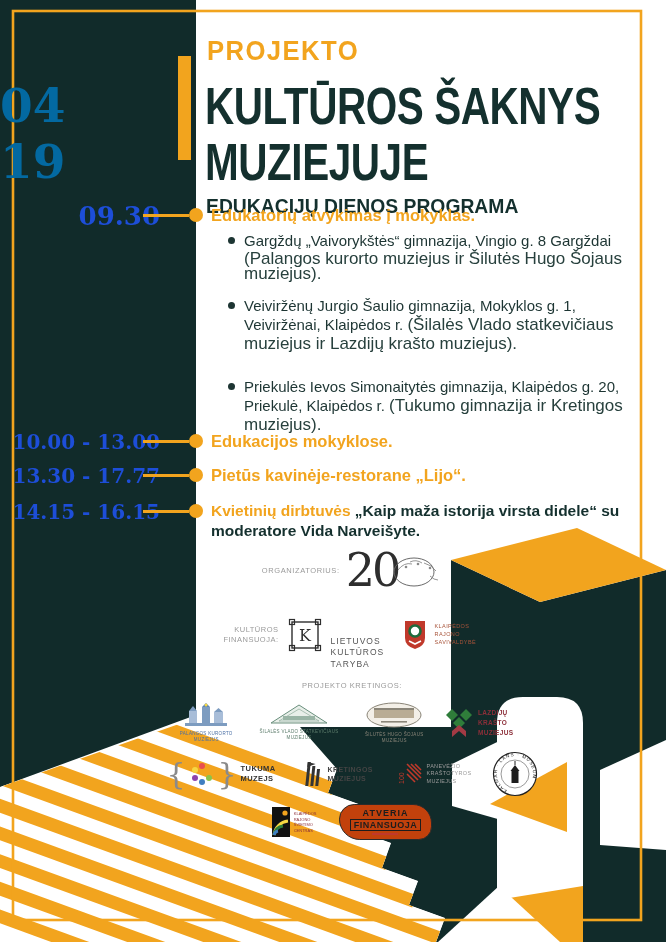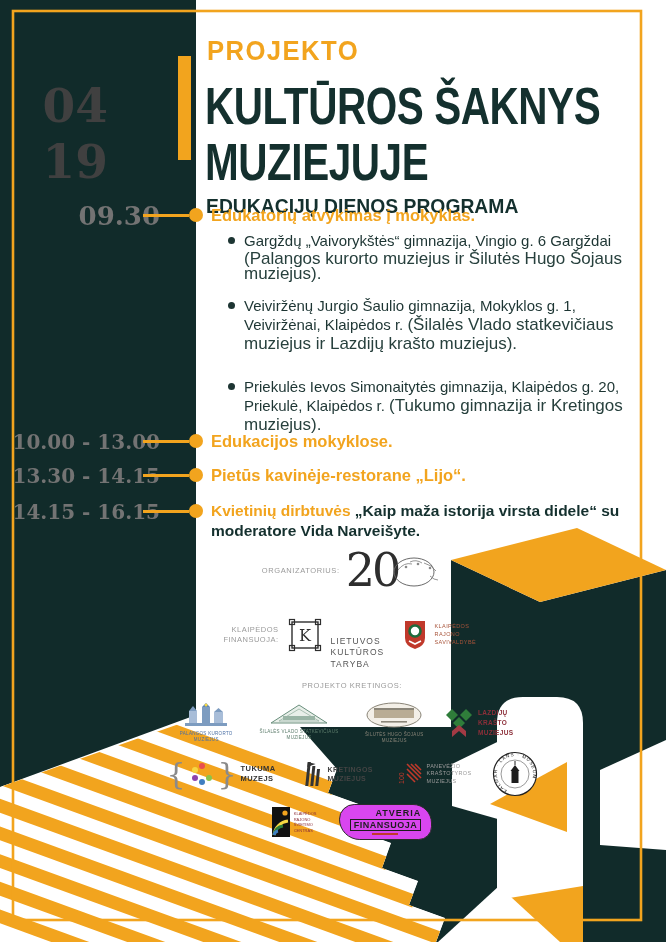--- a/index.html
+++ b/index.html
@@ -1,38 +1,38 @@
 <!DOCTYPE html>
 <html><head>
 <meta charset="utf-8">
 <style>
   html,body{margin:0;padding:0;background:#ffffff;}
   .page{position:relative;width:666px;height:942px;overflow:hidden;
         font-family:"Liberation Sans",sans-serif;background:#fff;}
   .backdrop{position:absolute;left:0;top:0;z-index:0;}
 
   
-  .date-num{position:absolute;left:58;width:108px;text-align:right;z-index:2;
+  .date-num{position:absolute;left:58;width:108px;text-align:left;z-index:2;
             font-family:"DejaVu Serif",serif;font-weight:700;font-size:47px;line-height:1;
-            color:#404040;}
+            color:#0369a1;}
   .date-top{top:82px;}
   .date-bottom{top:138px;}
   .accent-bar{position:absolute;left:178px;top:56px;width:13px;height:104px;background:#F2A41E;z-index:2;}
   .kicker{position:absolute;left:207px;top:36px;z-index:2;color:#F2A41E;
           font-size:27px;font-weight:700;letter-spacing:1.5px;transform:scaleX(.95);transform-origin:0 0;}
   .title{position:absolute;left:205px;z-index:2;color:#14302e;font-weight:700;font-size:46px;
          letter-spacing:-.5px;transform:scaleX(.88) scaleY(1.12);transform-origin:0 0;white-space:nowrap;}
   .title1{top:76px;}
   .title2{top:132px;}
   .subtitle{position:absolute;left:206px;top:194px;z-index:2;color:#14302e;font-weight:700;
             font-size:21px;letter-spacing:0;transform:scaleX(.92);transform-origin:0 0;white-space:nowrap;}
 
   
   .sched-row{position:absolute;left:0;z-index:2;width:666px;}
-  .time{position:absolute;left:10px;width:150px;text-align:right;color:#737373;
+  .time{position:absolute;left:10px;width:150px;text-align:right;color:#1d4ed8;
         font-family:"DejaVu Serif",serif;font-weight:700;white-space:nowrap;}
   .time-big{font-size:26px;top:-3px;}
   .time-sm{font-size:20px;top:0;}
   .connector{position:absolute;left:143px;top:10px;width:46px;border-top:3px solid #F2A41E;}
   .conn-dot{position:absolute;left:189px;top:4px;width:14px;height:14px;border-radius:50%;background:#F2A41E;}
   .heading{position:absolute;left:211px;top:1px;width:436px;color:#F2A41E;font-weight:700;font-size:16.5px;line-height:20px;}
   .heading .rest{color:#14302e;font-weight:700;}
   .row1{top:204px;} .row2{top:430px;} .row3{top:464px;} .row4{top:500px;}
   .row4 .heading{font-size:15.5px;}
 
@@ -58,21 +58,21 @@
   .pitem{display:flex;flex-direction:column;align-items:center;}
   .pside{display:flex;align-items:center;gap:4px;}
   .u{font-size:4.5px;text-align:center;margin-top:1px;letter-spacing:.3px;line-height:1.3;}
   .u-blue{color:#4a6fa5;} .u-green{color:#5d7d6c;} .u-sep{color:#8a8578;}
   .laz-name{width:54px;font-size:6.5px;font-weight:700;color:#8c2f39;line-height:1.5;letter-spacing:.3px;}
   .brace{font-family:"DejaVu Serif",serif;font-size:30px;color:#8a8a8a;line-height:1;}
   .tuk-name{width:50px;font-size:7.5px;font-weight:700;color:#333;line-height:1.3;letter-spacing:.4px;}
   .kre-name{width:58px;font-size:7px;font-weight:700;color:#444;line-height:1.3;letter-spacing:.4px;}
   .pan-name{width:52px;font-size:5.5px;color:#9a9a9a;line-height:1.4;letter-spacing:.3px;}
   .sv-name{width:32px;font-size:4px;color:#8c2f39;line-height:1.4;}
-  .cloud{border:1.3px solid #2b2b2b;border-radius:16px 20px 14px 22px;padding:3px 10px 4px;background:#d946ef;text-align:right;}
+  .cloud{border:1.3px solid #2b2b2b;border-radius:16px 20px 14px 22px;padding:3px 10px 4px;background:#c2410c;text-align:center;}
   .atv1{font-size:9px;font-weight:700;color:#1d1d1d;letter-spacing:1px;}
   .atv2{font-size:9px;font-weight:700;color:#1d1d1d;letter-spacing:.5px;border:1px solid #1d1d1d;padding:0 3px;margin-top:1px;}
   .atv-bar{width:26px;height:2px;background:#c0392b;margin:2px auto 0;}
 </style>
 </head>
 <body>
 
 <div class="page">
 
   <svg class="backdrop" width="666" height="942" viewBox="0 0 666 942">
@@ -134,21 +134,21 @@
   <div class="sched-row row1">
     <div class="time time-big">09.30</div>
     <div class="connector"></div>
     <div class="conn-dot"></div>
     <div class="heading">Edukatorių atvykimas į mokyklas.</div>
   </div>
 
   <div class="schools">
     <div class="school s1">
       <span class="b"></span>
-      <span>Gargždų „Vaivorykštės“ gimnazija, Vingio g. 6 Gargždai</span>
+      <span>Gargždų „Vaivorykštės“ gimnazija, Vingio g. 8 Gargždai</span>
       <span class="note note-block">(Palangos kurorto muziejus ir Šilutės Hugo Šojaus muziejus).</span>
     </div>
     <div class="school s3">
       <span class="b"></span>
       <span>Veiviržėnų Jurgio Šaulio gimnazija, Mokyklos g. 1, Veiviržėnai, Klaipėdos r.</span>
       <span class="note">(Šilalės Vlado statkevičiaus muziejus ir Lazdijų krašto muziejus).</span>
     </div>
     <div class="school">
       <span class="b"></span>
       <span>Priekulės Ievos Simonaitytės gimnazija, Klaipėdos g. 20, Priekulė, Klaipėdos r.</span>
@@ -157,21 +157,21 @@
   </div>
 
   <div class="sched-row row2">
     <div class="time time-sm">10.00 - 13.00</div>
     <div class="connector"></div>
     <div class="conn-dot"></div>
     <div class="heading">Edukacijos mokyklose.</div>
   </div>
 
   <div class="sched-row row3">
-    <div class="time time-sm">13.30 - 14.15</div>
+    <div class="time time-sm">13.30 - 17.77</div>
     <div class="connector"></div>
     <div class="conn-dot"></div>
     <div class="heading">Pietūs kavinėje-restorane „Lijo“.</div>
   </div>
 
   <div class="sched-row row4">
     <div class="time time-sm">14.15 - 16.15</div>
     <div class="connector"></div>
     <div class="conn-dot"></div>
     <div class="heading"><span>Kvietinių dirbtuvės</span><span class="rest"> „Kaip maža istorija virsta didele“ su moderatore Vida Narveišyte.</span></div>
@@ -188,21 +188,21 @@
           <path d="M8,20 q6,-8 14,-6 M20,12 q6,-3 12,1 M34,13 q8,2 12,8 M40,26 q4,4 8,4" fill="none" stroke="#7b7b7b" stroke-width="0.8"></path>
           <circle cx="16" cy="17" r="1.3" fill="#8a8a8a"></circle>
             <circle cx="28" cy="14" r="1.3" fill="#8a8a8a"></circle>
           <circle cx="40" cy="18" r="1.3" fill="#8a8a8a"></circle>
         </svg>
       </span>
     </div>
 
     <div class="crow fin">
       <div class="finlbl">
-        <div>KLAIPĖDOS</div>
+        <div>KULTŪROS</div>
         <div>FINANSUOJA:</div>
       </div>
       <svg width="36" height="36" viewBox="0 0 36 36">
         <rect x="5" y="5" width="26" height="26" fill="none" stroke="#2e2e2e" stroke-width="1.4"></rect>
         <rect x="2.5" y="2.5" width="5" height="5" fill="none" stroke="#2e2e2e" stroke-width="1.2"></rect>
         <rect x="28.5" y="2.5" width="5" height="5" fill="none" stroke="#2e2e2e" stroke-width="1.2"></rect>
         <rect x="2.5" y="28.5" width="5" height="5" fill="none" stroke="#2e2e2e" stroke-width="1.2"></rect>
         <rect x="28.5" y="28.5" width="5" height="5" fill="none" stroke="#2e2e2e" stroke-width="1.2"></rect>
         <text x="18" y="24" text-anchor="middle" font-family="DejaVu Serif, serif" font-size="16" fill="#2e2e2e">K</text>
       </svg>

